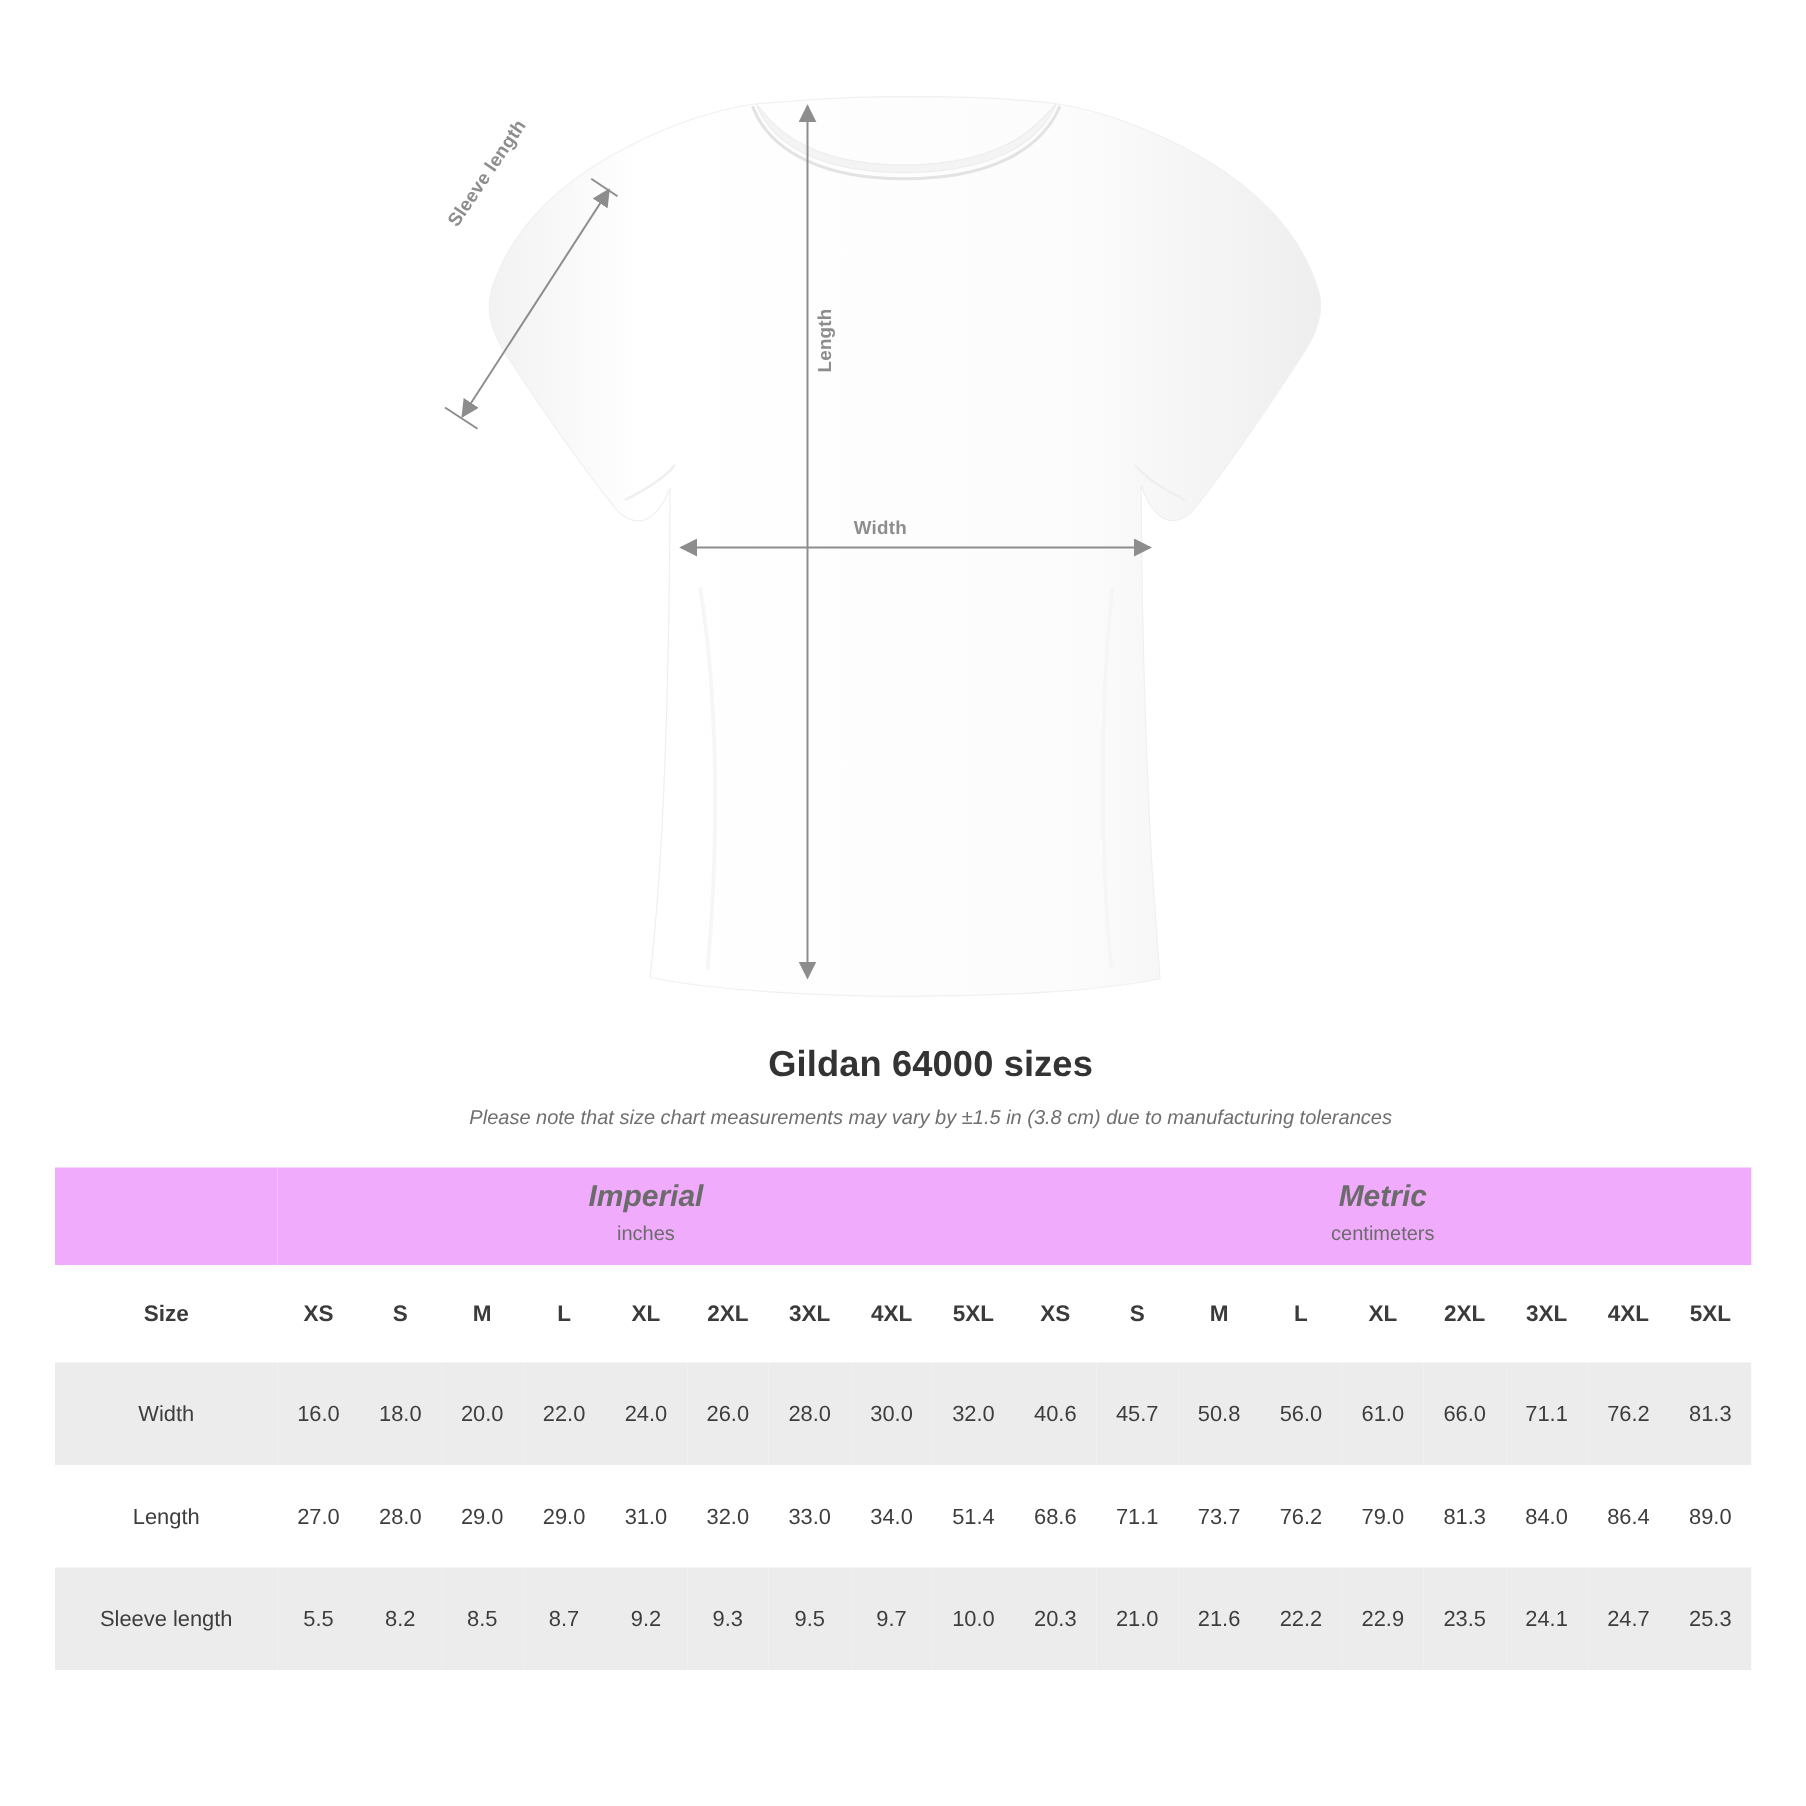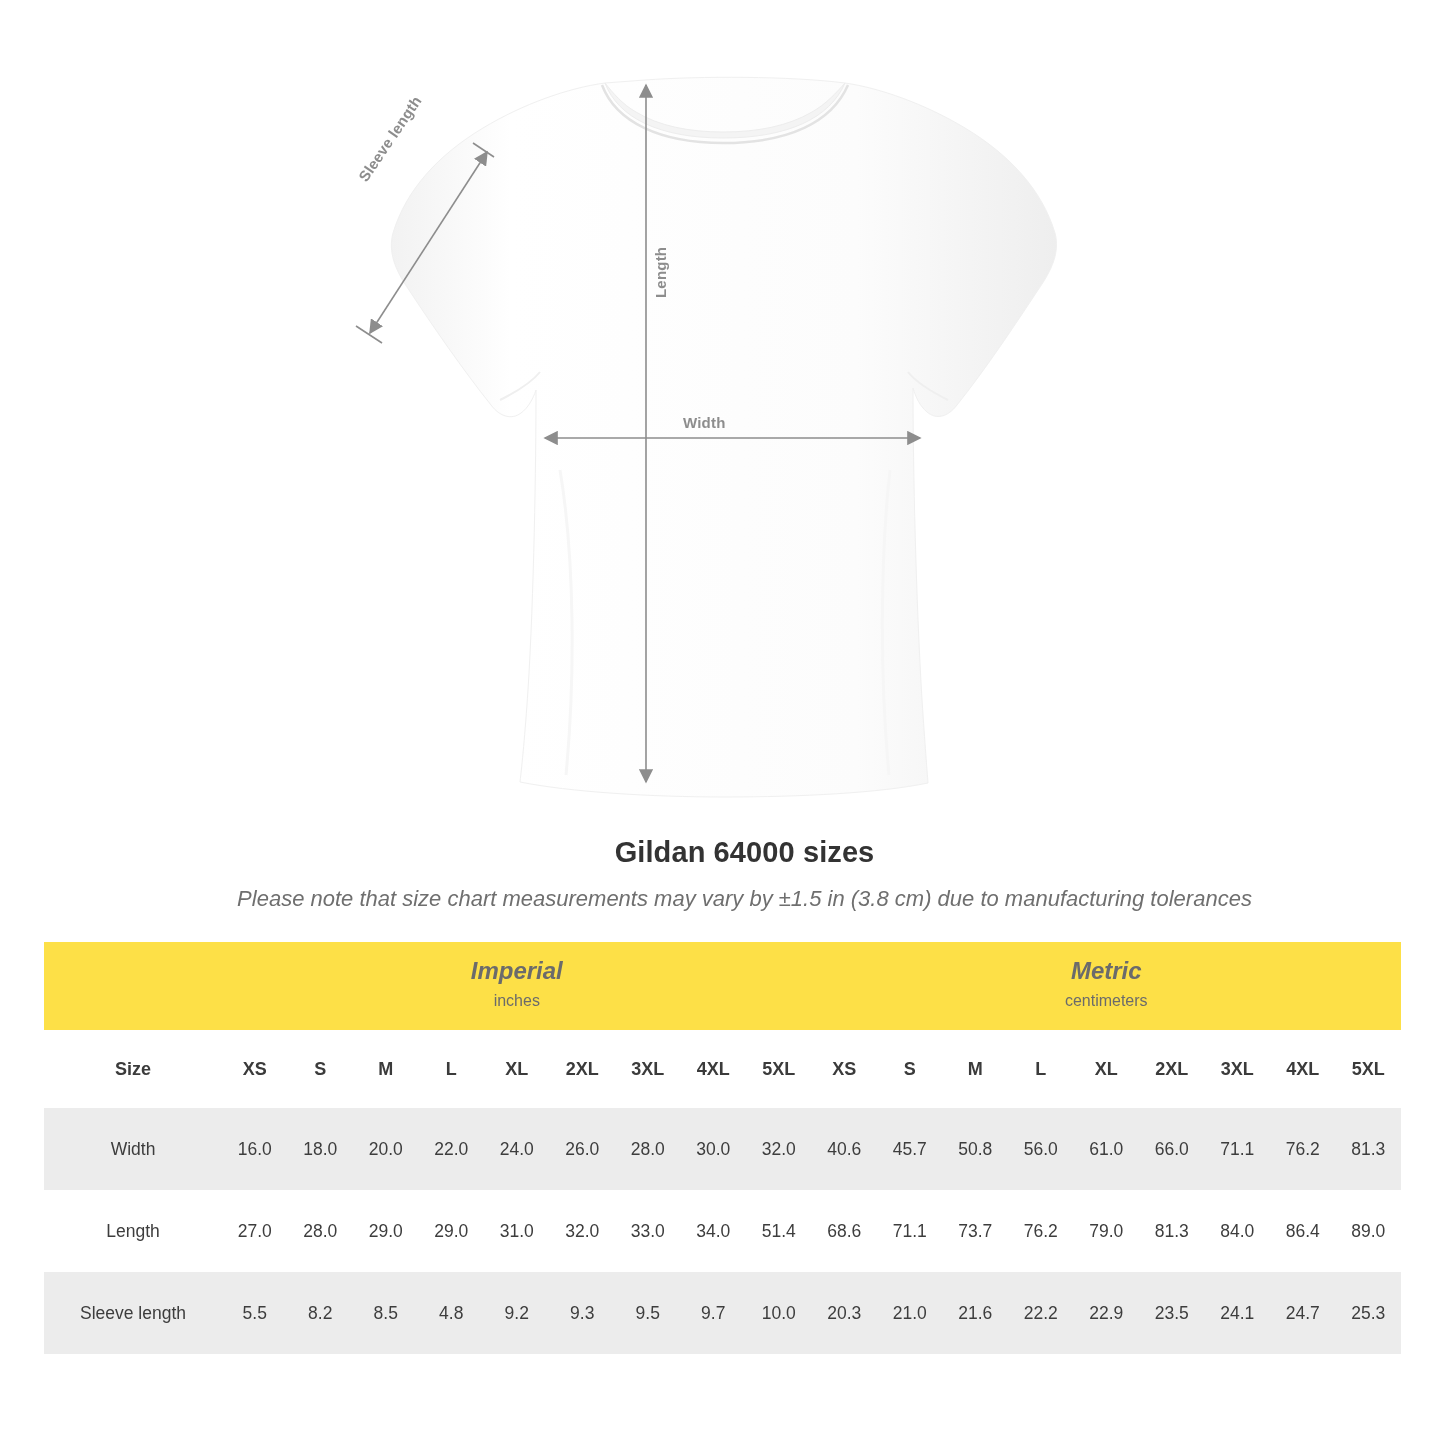--- a/index.html
+++ b/index.html
@@ -59,21 +59,21 @@
     padding-left: 44px;
   }
   .chart-title {
     font-size: 29px;
     font-weight: bold;
     color: #333333;
     margin: 0;
     letter-spacing: 0.1px;
   }
   .chart-note {
-    font-size: 22px;
+    font-size: 16px;
     font-style: italic;
     color: #6f6f6f;
     margin-top: 17px;
   }
 
   
   .table-wrap {
     margin: 30px 44px 0 44px;
   }
   table.size-table {
@@ -84,22 +84,22 @@
   table.size-table td,
   table.size-table th {
     text-align: center;
     font-size: 17px;
     color: #3d3d3d;
     font-weight: normal;
     padding: 0;
     border: none;
   }
   tr.unit-row td {
-    height: 88px;
-    background: #fde047;
+    height: 78px;
+    background: #f0abfc;
   }
   .unit-name {
     font-size: 24px;
     font-weight: bold;
     font-style: italic;
     color: #6b6b6b;
     line-height: 1.25;
   }
   .unit-sub {
     font-size: 16px;
@@ -289,21 +289,21 @@
         <td class="cell">84.0</td>
         <td class="cell">86.4</td>
         <td class="cell">89.0</td>
       </tr>
 
       <tr class="data-row shaded">
         <td class="rowhead">Sleeve length</td>
         <td class="cell">5.5</td>
         <td class="cell">8.2</td>
         <td class="cell">8.5</td>
-        <td class="cell">4.8</td>
+        <td class="cell">8.7</td>
         <td class="cell">9.2</td>
         <td class="cell">9.3</td>
         <td class="cell">9.5</td>
         <td class="cell">9.7</td>
         <td class="cell">10.0</td>
         <td class="cell">20.3</td>
         <td class="cell">21.0</td>
         <td class="cell">21.6</td>
         <td class="cell">22.2</td>
         <td class="cell">22.9</td>

